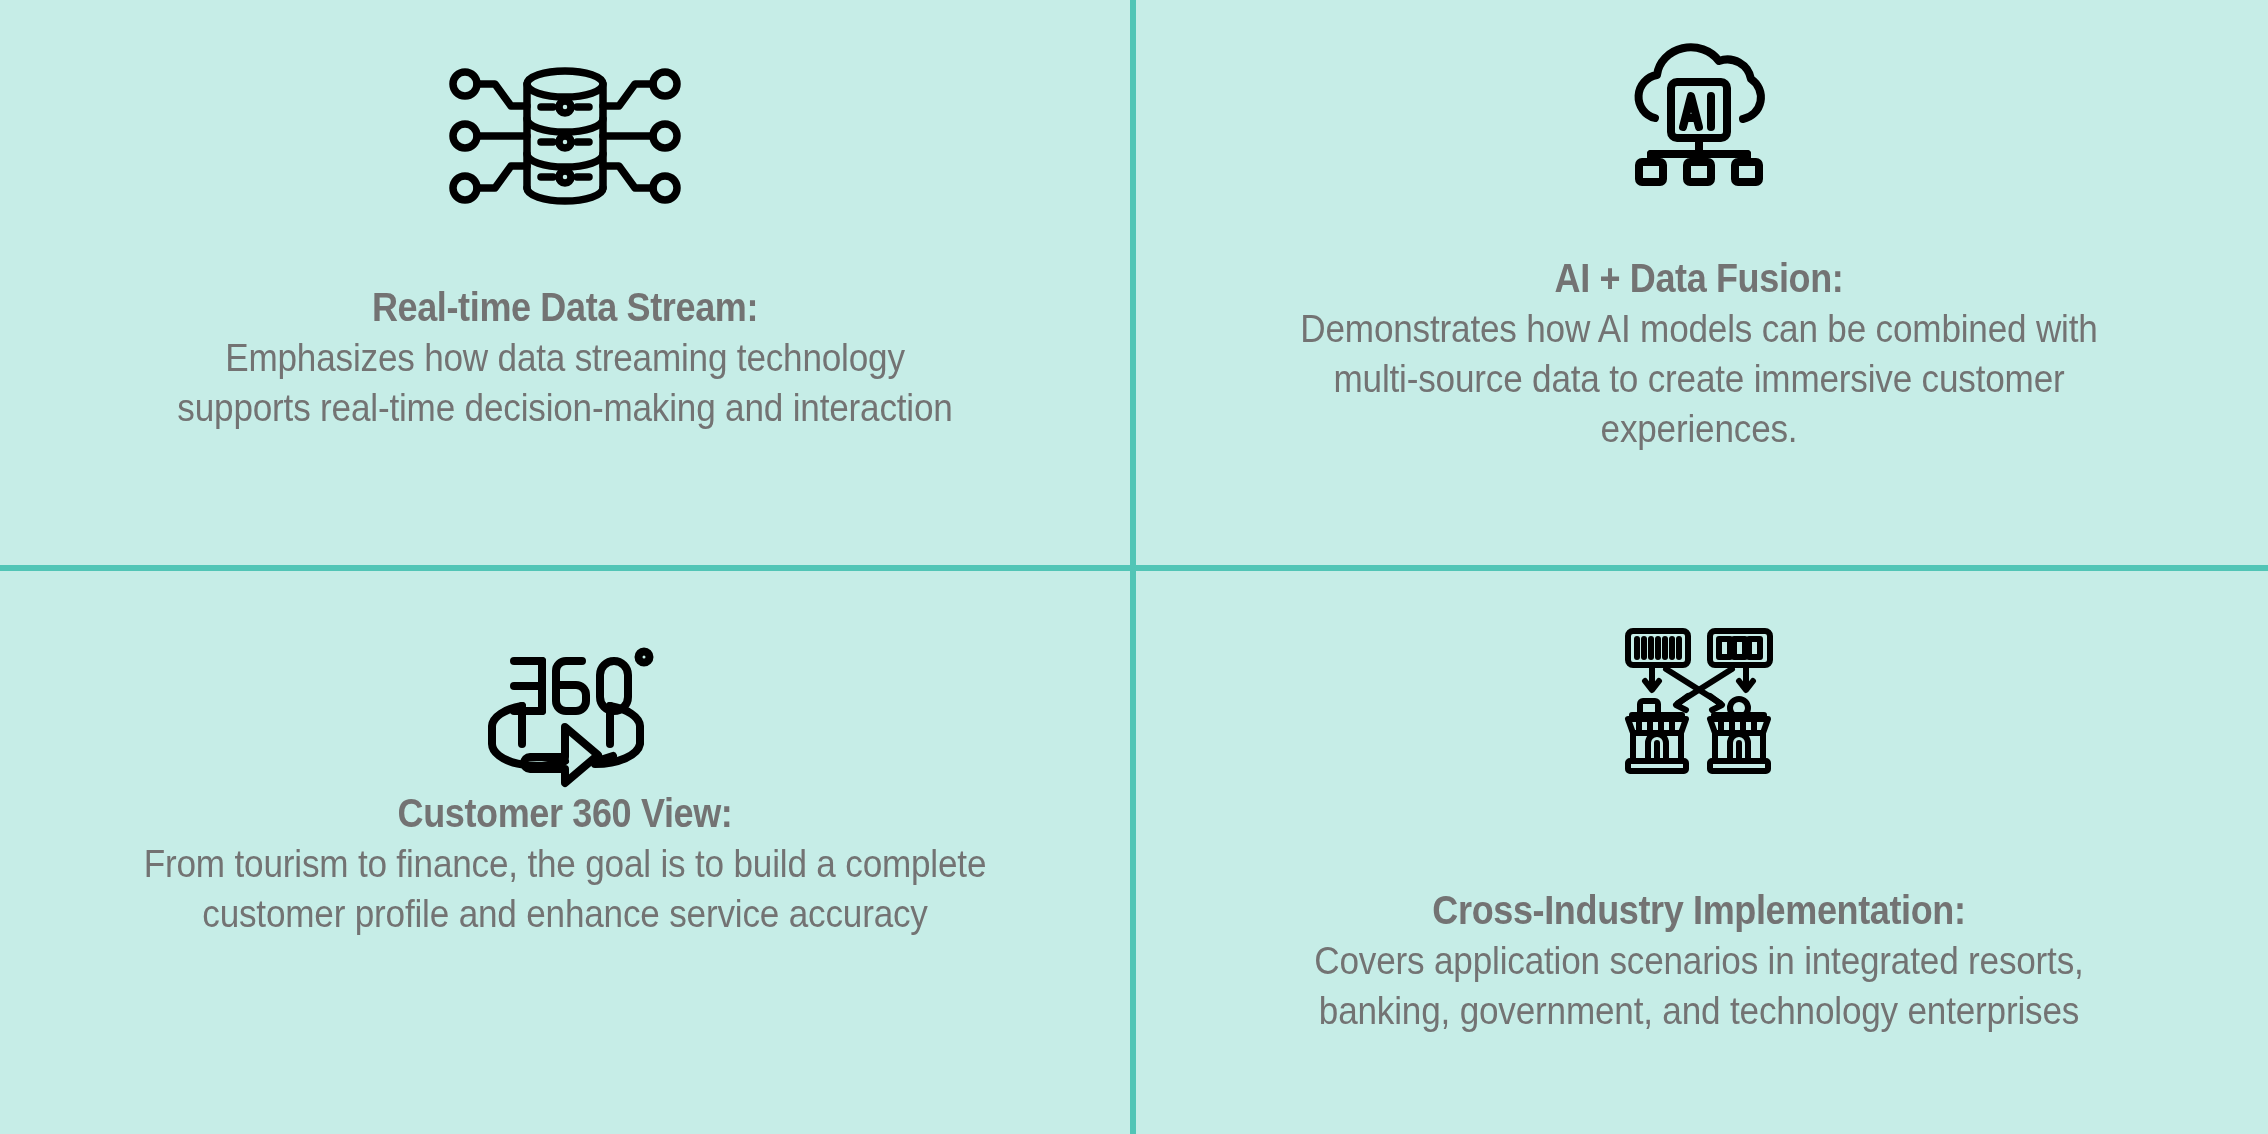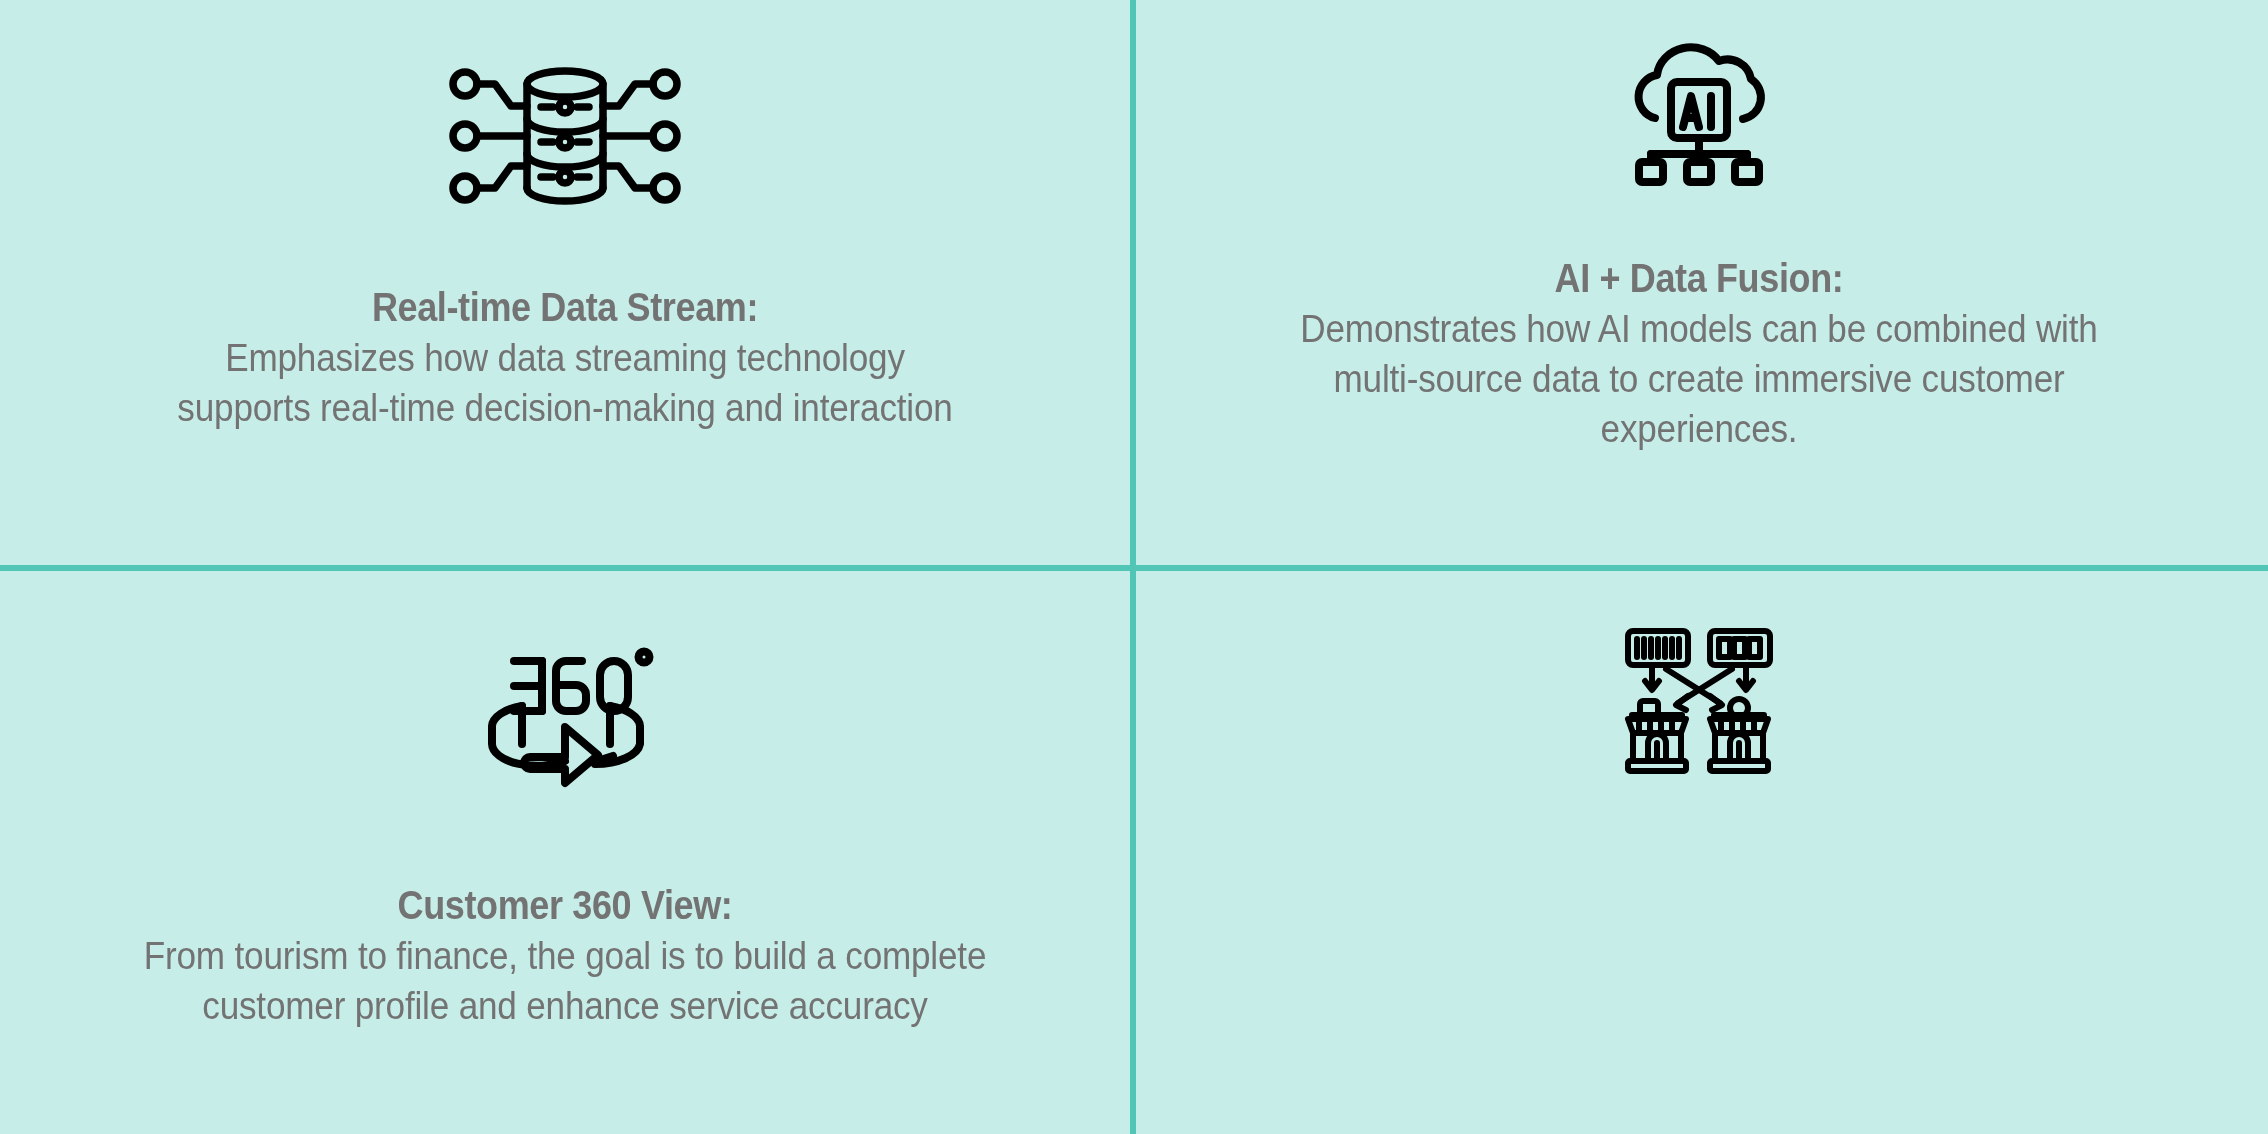--- a/index.html
+++ b/index.html
@@ -94,21 +94,21 @@
   .cell-body span { display: block; white-space: nowrap; }
 
   
   .q1 .cell-icon { padding-top: 62px; }
   .q1 .cell-text { margin-top: 72px; }
 
   .q2 .cell-icon { padding-top: 32px; }
   .q2 .cell-text { margin-top: 66px; }
 
   .q3 .cell-icon { padding-top: 78px; }
-  .q3 .cell-text { margin-top: 92px; }
+  .q3 .cell-text { }
 
   .q4 .cell-icon { padding-top: 62px; }
   .q4 .cell-text { margin-top: 106px; }
 
   svg { display: block; }
 </style>
 </head>
 <body>
 
 <div class="grid">
@@ -278,15 +278,22 @@
         <path d="M97 92 v14"></path>
           <path d="M108 92 v14"></path>
           <path d="M119 92 v14"></path>
           <path d="M130 92 v14"></path>
         <path d="M91 106 v28 h48 v-28"></path>
         <path d="M106 134 v-18 a9 9 0 0 1 18 0 v18"></path>
         <path d="M115 116 v18"></path>
         <rect x="86" y="134" width="58" height="10" rx="2"></rect>
       </svg>
     </div>
+    <div class="cell-text">
+      <div class="cell-title">Cross-Industry Implementation:</div>
+      <div class="cell-body">
+        <span>Covers application scenarios in integrated resorts,</span>
+        <span>banking, government, and technology enterprises</span>
+      </div>
+    </div>
   </div>
 
 </div>
 
 </body></html>

